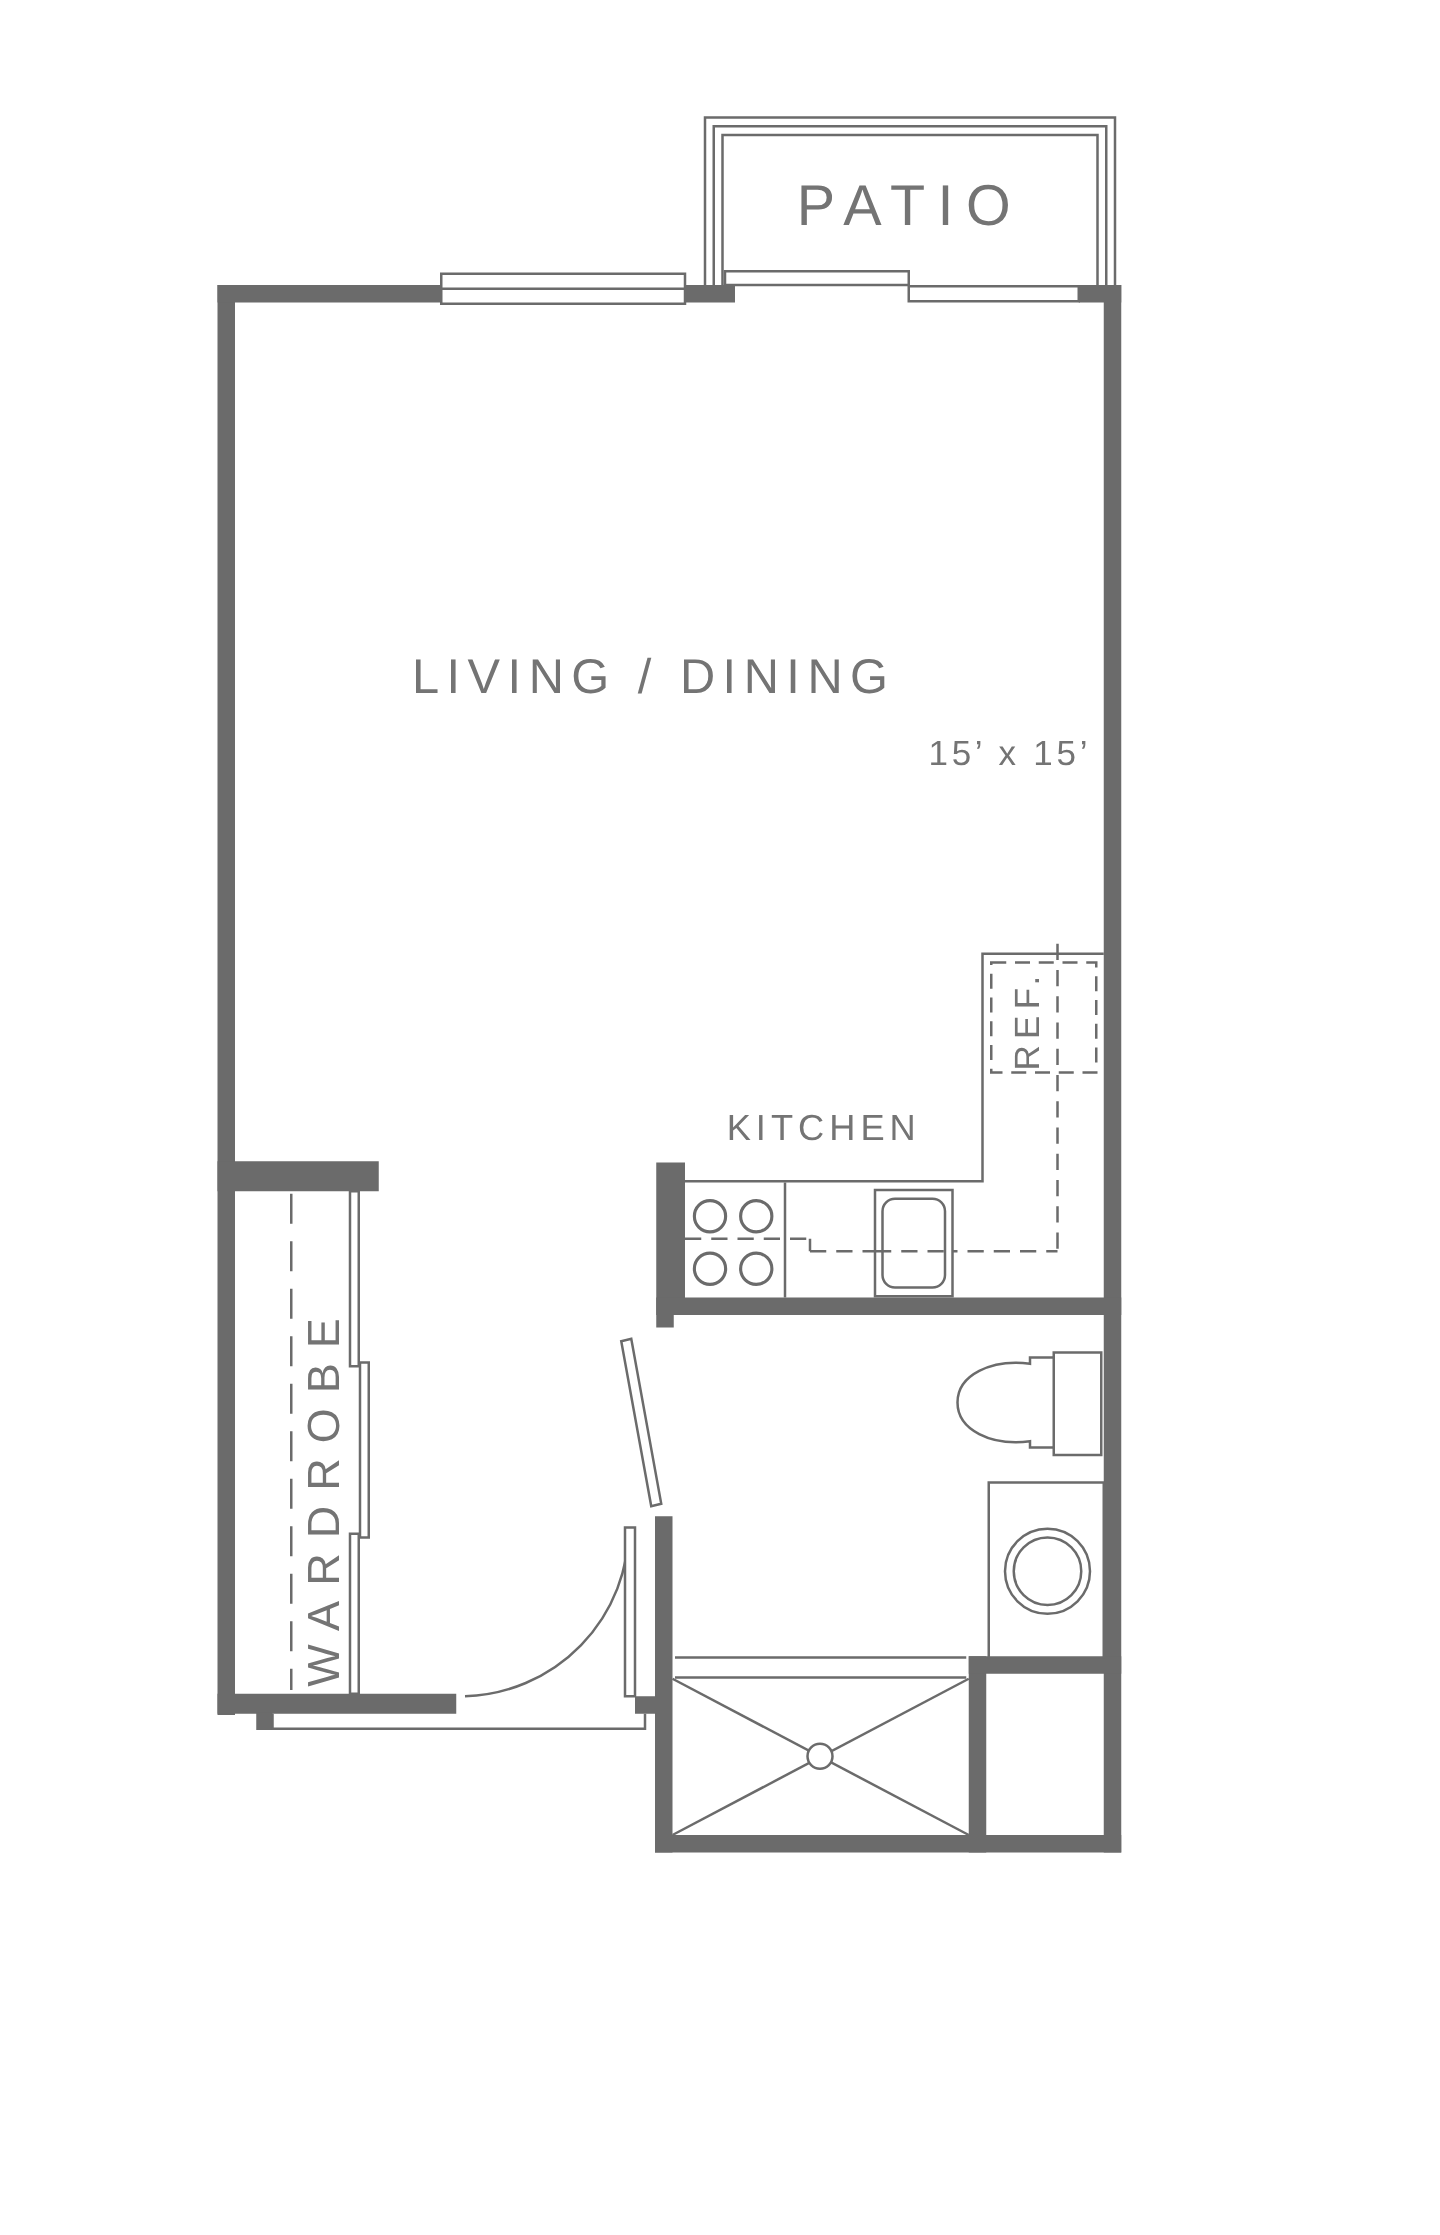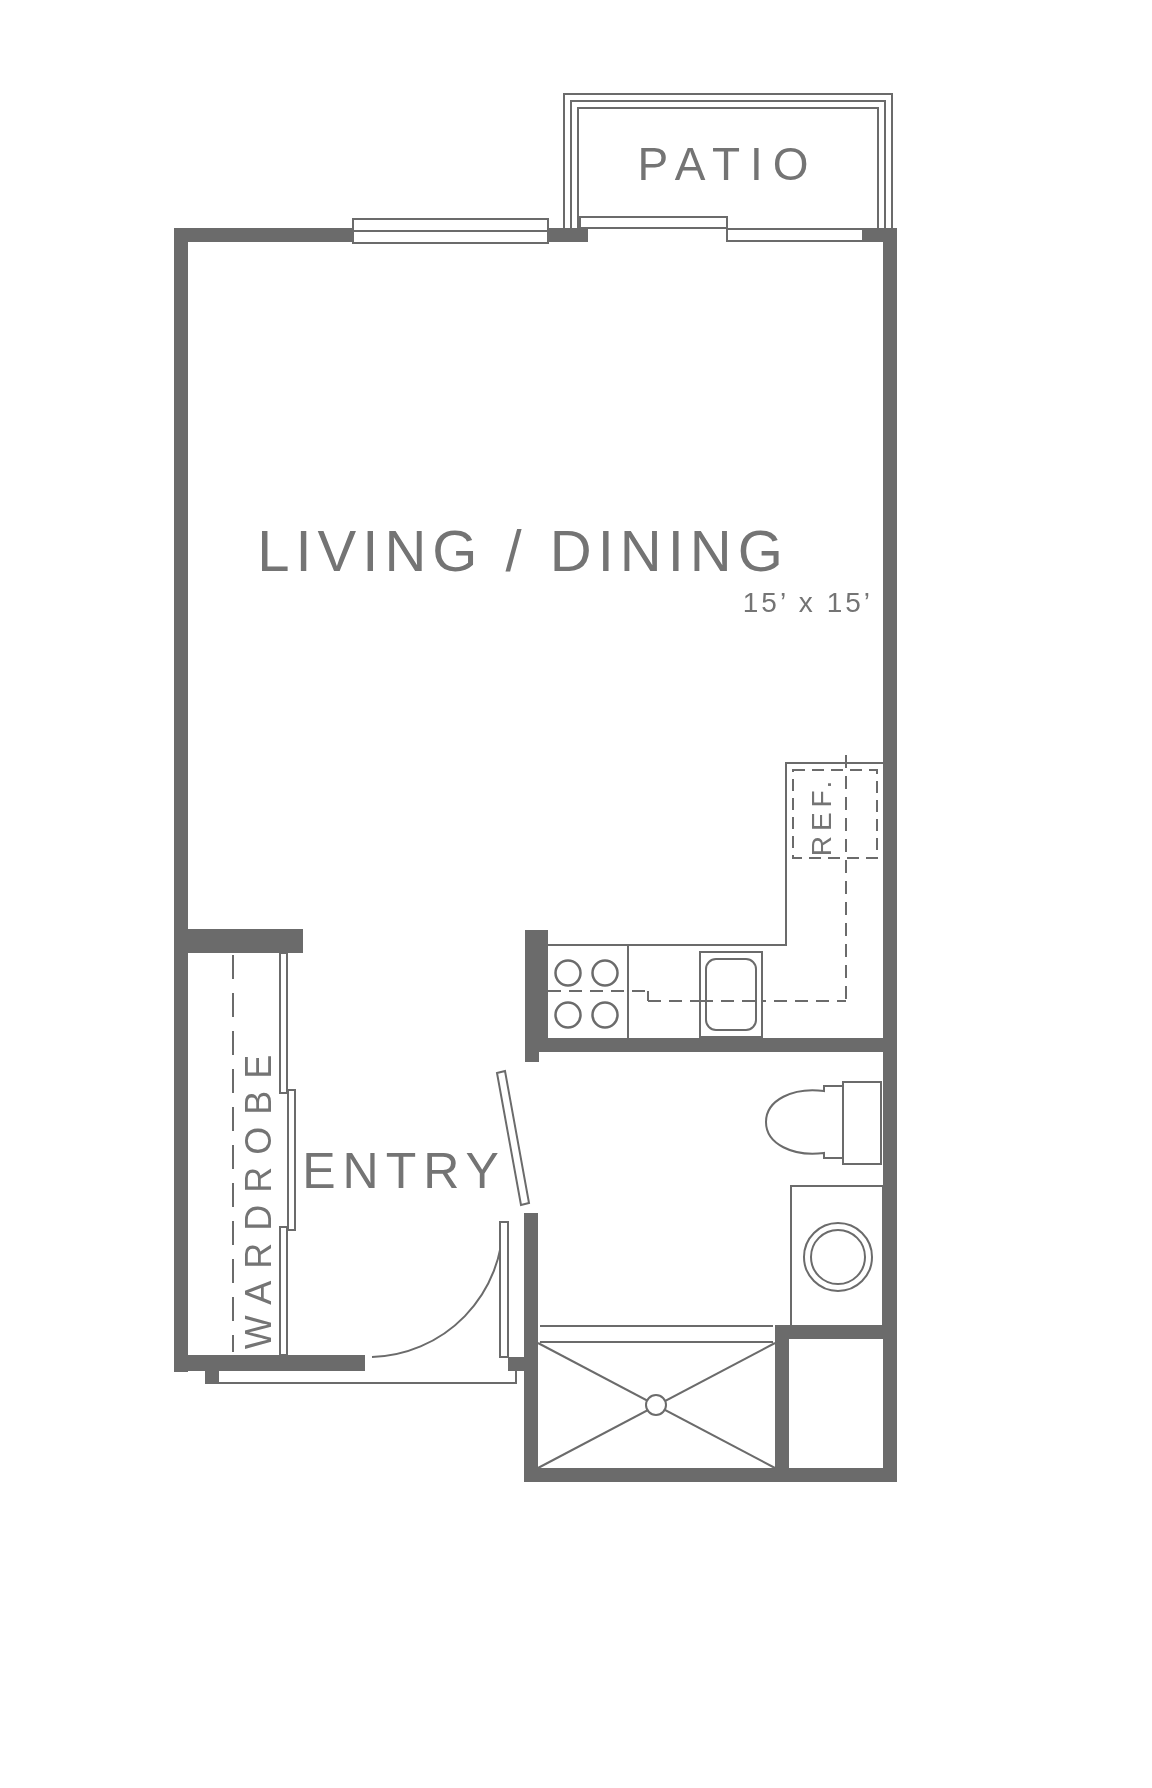--- a/index.html
+++ b/index.html
@@ -13,21 +13,21 @@
   #plan-svg{position:absolute;left:0;top:0;}
   .label{
     position:absolute;
     color:#747474;
     line-height:1;
     text-align:center;
     white-space:nowrap;
     user-select:none;
   }
   .lbl-patio{left:563px;top:141px;width:330px;font-size:46px;letter-spacing:10px;}
-  .lbl-living{left:173px;top:522px;width:700px;font-size:58px;letter-spacing:6px;}
+  .lbl-living{left:173px;top:522px;width:700px;font-size:39px;letter-spacing:6px;}
   .lbl-dims{left:173px;top:589px;width:700px;font-size:28px;letter-spacing:3px;text-align:right;}
   .lbl-kitchen{left:509px;top:889px;width:300px;font-size:29px;letter-spacing:4px;}
   .lbl-entry{left:254px;top:1146px;width:300px;font-size:50px;letter-spacing:7px;}
   .lbl-bath{left:512px;top:1148px;width:300px;font-size:50px;letter-spacing:10px;}
   .lbl-rot{
     position:absolute;
     color:#747474;
     line-height:1;
     white-space:nowrap;
     transform:translate(-50%,-50%) rotate(-90deg);
@@ -142,17 +142,17 @@
       <line x1="540" y1="1342" x2="773" y2="1342"></line>
       <line x1="538" y1="1343" x2="775" y2="1468"></line>
       <line x1="775" y1="1343" x2="538" y2="1468"></line>
       <circle cx="656" cy="1405" r="10" fill="#ffffff"></circle>
     </g>
   </svg>
 
   <div class="label lbl-patio">PATIO</div>
   <div class="label lbl-living">LIVING / DINING</div>
   <div class="label lbl-dims">15’ x 15’</div>
-  <div class="label lbl-entry">ENTRY</div>
+  <div class="label lbl-kitchen">KITCHEN</div>
   <div class="lbl-rot lbl-wardrobe">WARDROBE</div>
   <div class="lbl-rot lbl-ref">REF.</div>
 
 </div>
 
 </body></html>

